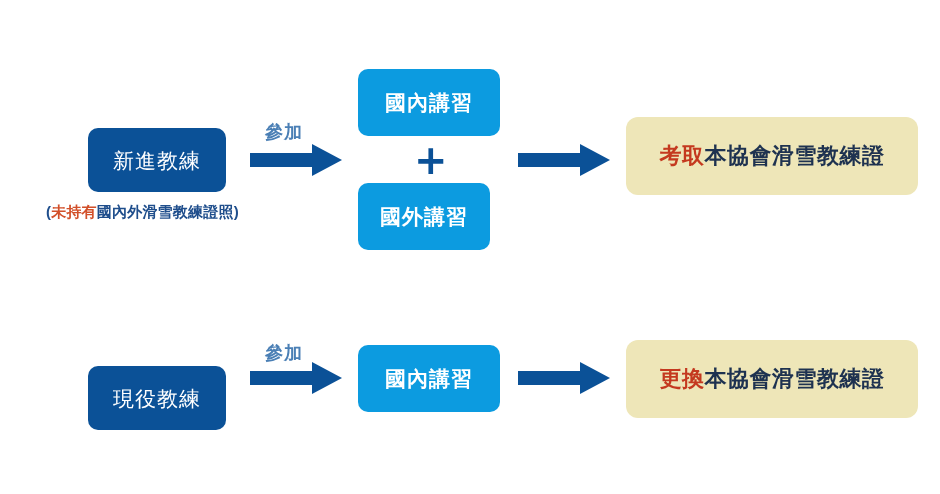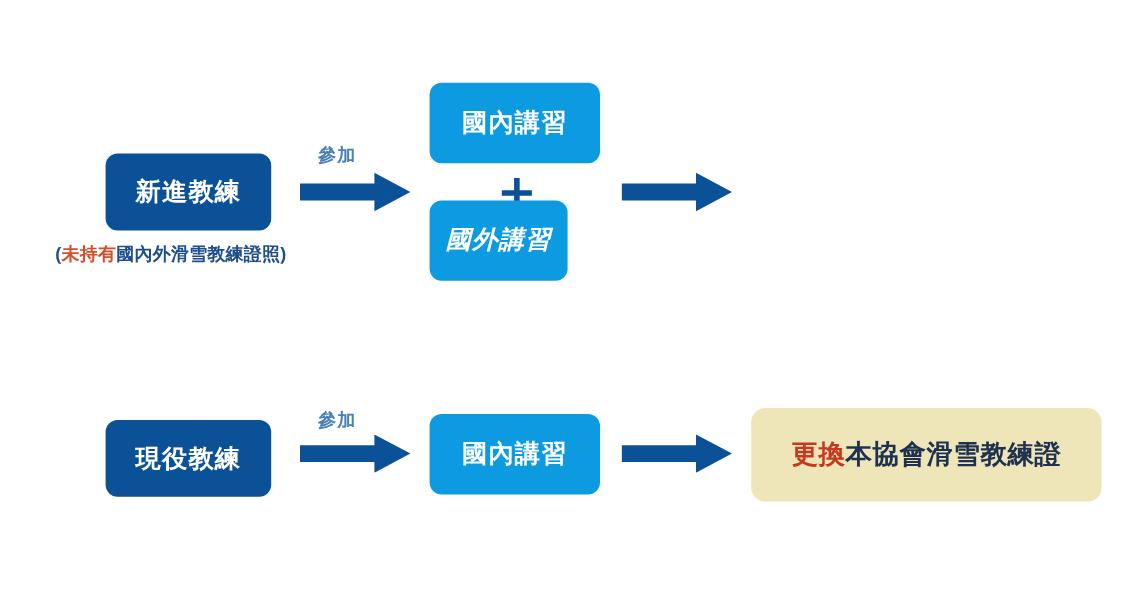--- a/index.html
+++ b/index.html
@@ -26,21 +26,21 @@
     justify-content: center;
     box-sizing: border-box;
     text-align: left;
     line-height: 1;
   }
   .node-dark {
     background: #0B5197;
     border-radius: 10px;
     color: #ffffff;
     font-size: 21px;
-    font-weight: bold;
+    font-weight: normal;
     letter-spacing: 1px;
   }
   .node-light {
     background: #0C9BE0;
     border-radius: 10px;
     color: #ffffff;
     font-size: 21px;
     font-weight: bold;
     letter-spacing: 1px;
   }
@@ -68,21 +68,21 @@
   .caption .b { color: #1F4E8C; }
 
   
   .arrow {
     position: absolute;
   }
   .arrow svg { display: block; }
 
   .arrow-label {
     position: absolute;
-    font-size: 15px;
+    font-size: 18px;
     font-weight: bold;
     color: #4A7FB5;
     white-space: nowrap;
     letter-spacing: 1px;
   }
 
   
   .plus {
     position: absolute;
     color: #0B5197;
@@ -112,32 +112,37 @@
       <polygon points="0,9 62,9 62,0 92,16 62,32 62,23 0,23" fill="#0B5197"></polygon>
     </svg>
   </div>
 
   <div class="node node-light" style="left:358px; top:69px; width:142px; height:67px;">
     <span>國內講習</span>
   </div>
 
   <div class="plus" style="left:414px; top:140px;">+</div>
 
-  <div class="node node-light" style="left:358px; top:167px; width:115px; height:67px;font-style:italic;">
+  <div class="node node-light" style="left:358px; top:183px; width:132px; height:67px;">
     <span>國外講習</span>
   </div>
 
   <div class="arrow" style="left:518px; top:144px;">
     <svg width="92" height="32" viewBox="0 0 92 32">
       <polygon points="0,9 62,9 62,0 92,16 62,32 62,23 0,23" fill="#0B5197"></polygon>
     </svg>
   </div>
 
+  <div class="node node-cream" style="left:626px; top:117px; width:292px; height:78px;">
+    <span>
+      <span class="hl">考取</span><span class="rest">本協會滑雪教練證</span>
+    </span>
+  </div>
 
-  <div class="node node-dark" style="left:88px; top:350px; width:138px; height:64px;">
+  <div class="node node-dark" style="left:88px; top:366px; width:138px; height:64px;">
     <span>現役教練</span>
   </div>
 
 
   <div class="arrow-label" style="left:265px; top:341px;">參加</div>
 
   <div class="arrow" style="left:250px; top:362px;">
     <svg width="92" height="32" viewBox="0 0 92 32">
       <polygon points="0,9 62,9 62,0 92,16 62,32 62,23 0,23" fill="#0B5197"></polygon>
     </svg>

